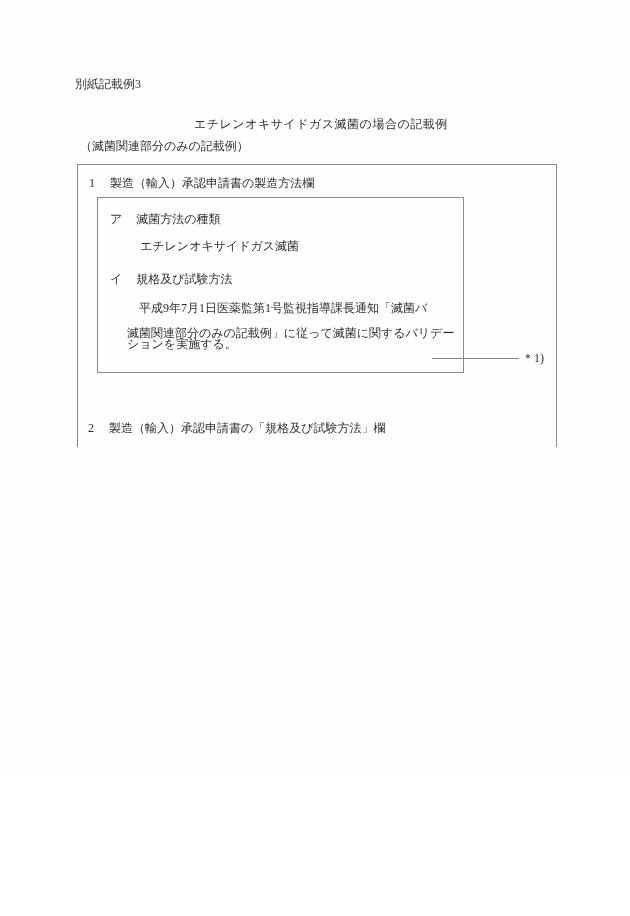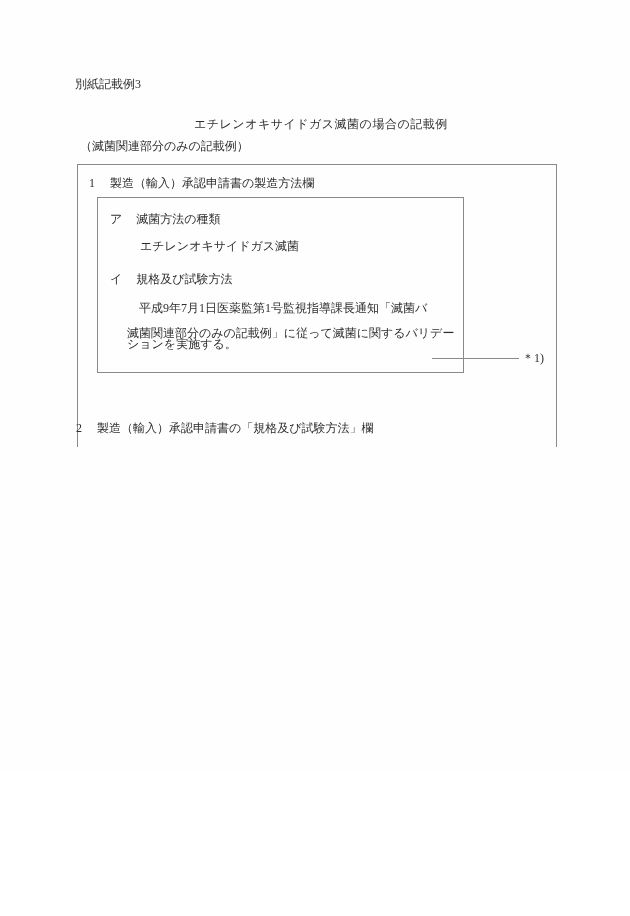--- a/index.html
+++ b/index.html
@@ -49,21 +49,21 @@
   .body-3 { left: 29px; top: 138px; }
 
   .callout-line {
     position: absolute;
     left: 354px; top: 193px;
     width: 87px; height: 1px;
     background: #8a8a8a;
   }
   .callout-label { left: 444px; top: 185px; }
 
-  .sec2-row { left: 76px; top: 420px; }
+  .sec2-row { left: 88px; top: 420px; }
   .sec2-row .heading { margin-left: 15px; }
 </style>
 </head>
 <body>
 
 <div class="page">
 
   <div class="abs doc-label">別紙記載例3</div>
 
   <div class="abs doc-subtitle">（滅菌関連部分のみの記載例）</div>

